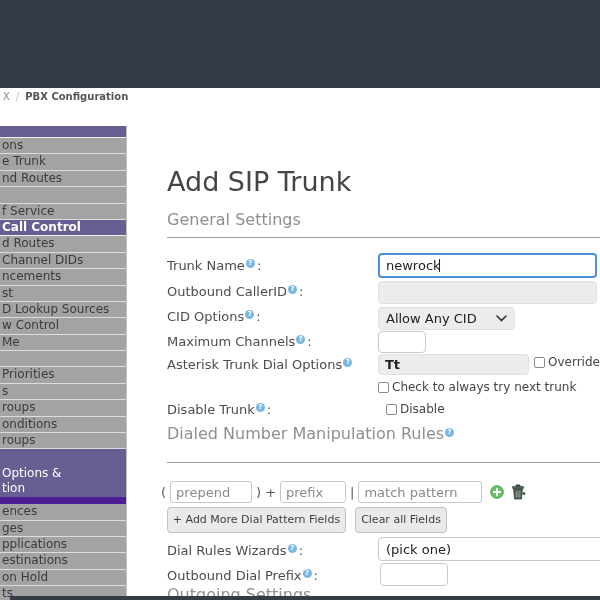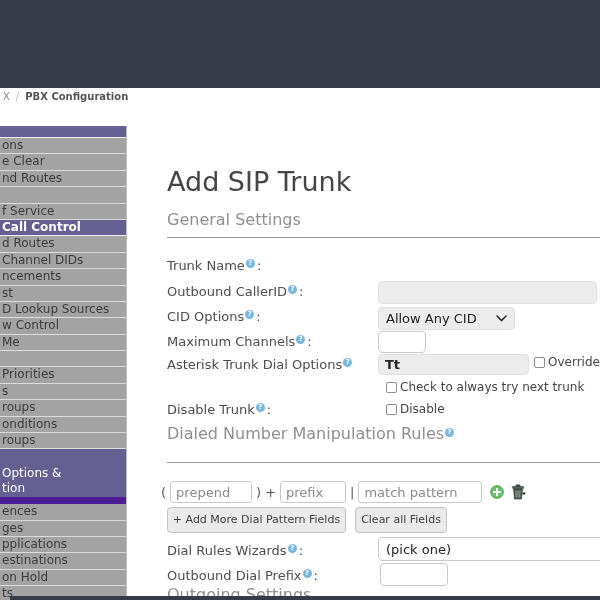--- a/index.html
+++ b/index.html
@@ -61,21 +61,21 @@
 
 <div class="abs topbar"></div>
 
 <div class="abs crumbs">
   <span>X</span><span class="sep">/</span><span class="cur">PBX Configuration</span>
 </div>
 
 <div class="abs sidebar" id="sidebar">
     <div class="sb-row sb-header-slim"></div>
     <div class="sb-row ">ons</div>
-    <div class="sb-row ">e Clear</div>
+    <div class="sb-row ">e Trunk</div>
     <div class="sb-row ">nd Routes</div>
     <div class="sb-row "></div>
     <div class="sb-row ">f Service</div>
     <div class="sb-row sb-header">Call Control</div>
     <div class="sb-row ">d Routes</div>
     <div class="sb-row ">Channel DIDs</div>
     <div class="sb-row ">ncements</div>
     <div class="sb-row ">st</div>
     <div class="sb-row ">D Lookup Sources</div>
     <div class="sb-row ">w Control</div>
@@ -102,20 +102,24 @@
 <div class="abs content">
 
   <div class="abs title" style="left:37px;top:40px;">Add SIP Trunk</div>
 
   <div class="abs subhead" style="left:37px;top:84px;">General Settings</div>
   <div class="abs hr" style="left:37px;right:-2px;top:111px;"></div>
 
   <div class="abs lbl" style="left:37px;top:132px;">
     <span>Trunk Name</span><sup class="help">?</sup><span class="colon">:</span>
   </div>
+  <div class="abs focuswrap" style="left:248px;top:127px;width:219px;height:25px;">
+    <input type="text" value="newrock" style="">
+    <span class="caret"></span>
+  </div>
 
   <div class="abs lbl" style="left:37px;top:158px;">
     <span>Outbound CallerID</span><sup class="help">?</sup><span class="colon">:</span>
   </div>
   <input type="text" class="abs inp" style="left: 248px; top: 155px; width: 219px; height: 23px;" value="">
 
   <div class="abs lbl" style="left:37px;top:183px;">
     <span>CID Options</span><sup class="help">?</sup><span class="colon">:</span>
   </div>
   <div class="abs sel" style="left:248px;top:181px;width:137px;height:23px;">
@@ -133,21 +137,21 @@
   <input type="text" class="abs inp white" style="left: 248px; top: 205px; width: 48px; height: 22px;" value="">
 
   <div class="abs lbl" style="left:37px;top:231px;">
     <span>Asterisk Trunk Dial Options</span><sup class="help">?</sup>
   </div>
   <div class="abs inp ttval" style="left:248px;top:228px;width:151px;height:21px;line-height:19px;">Tt</div>
   <label class="abs cblbl" style="left:404px;top:229px;">
     <input type="checkbox" class="cb" style=""><span>Override</span>
   </label>
 
-  <label class="abs cblbl" style="left:256px;top:254px;">
+  <label class="abs cblbl" style="left:248px;top:254px;">
     <input type="checkbox" class="cb" style=""><span>Check to always try next trunk</span>
   </label>
 
   <div class="abs lbl" style="left:37px;top:276px;">
     <span>Disable Trunk</span><sup class="help">?</sup><span class="colon">:</span>
   </div>
   <label class="abs cblbl" style="left:248px;top:276px;padding-left:8px;">
     <input type="checkbox" class="cb" style=""><span>Disable</span>
   </label>
 

